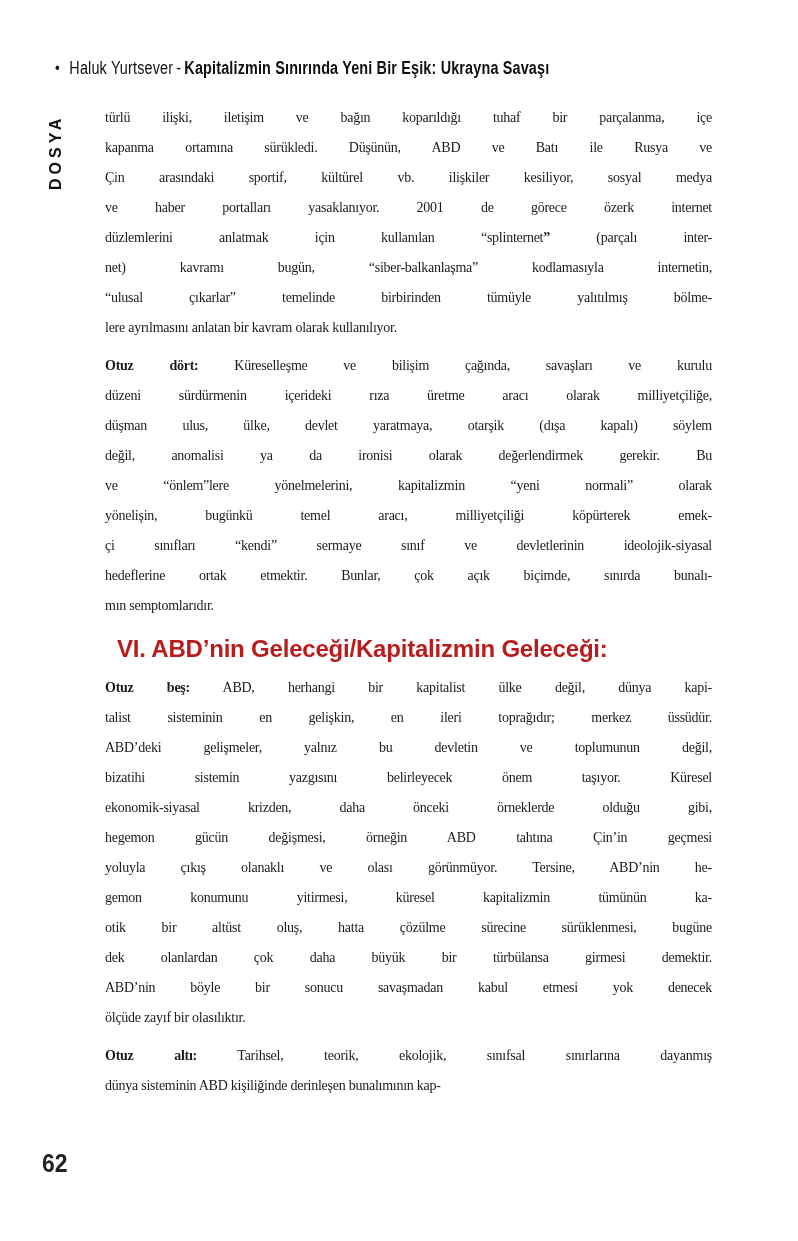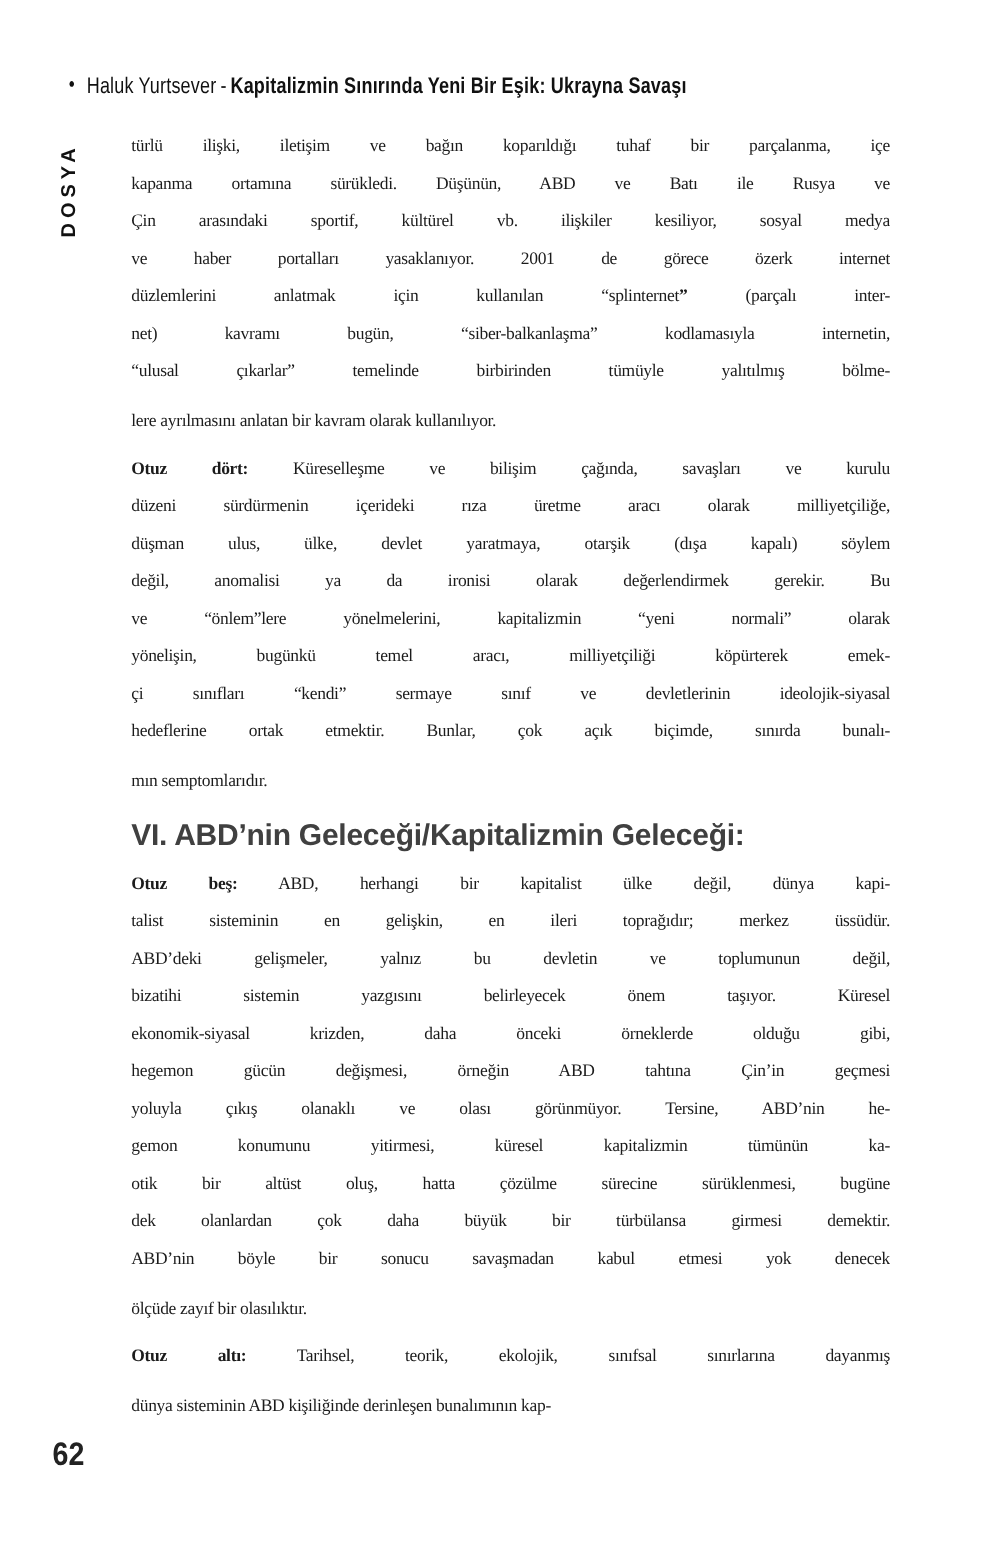--- a/index.html
+++ b/index.html
@@ -37,27 +37,27 @@
     position: absolute; left: 105px; top: 103px; width: 607px;
   }
   .para { margin: 0; }
   .para + .para { margin-top: 8px; }
   .para .line {
     font-size: 14px; line-height: 30px; height: 30px;
     letter-spacing: -0.25px;
     text-align: justify; text-align-last: justify;
     overflow: hidden;
   }
-  .para .line.last { text-align-last: left; margin-top: 10px; }
+  .para .line.last { text-align-last: left; }
   .para .b { font-weight: 700; }
   .para .i { }
   .heading {
-    margin: 12px 0 8px 0;
+    margin: 12px 0 8px 12px;
     font-family: "Liberation Sans", sans-serif;
-    font-weight: 700; color: #404040;
+    font-weight: 700; color: #b91c1c;
   }
   .heading .line {
     font-size: 24px; line-height: 32px;
     text-align: left; letter-spacing: -0.2px;
   }
   .page-number {
     position: absolute; left: 42px; top: 1148px;
     font-family: "Liberation Sans", sans-serif;
     font-weight: 700; font-size: 26px; color: #222;
     transform: scaleX(0.88); transform-origin: left top;

